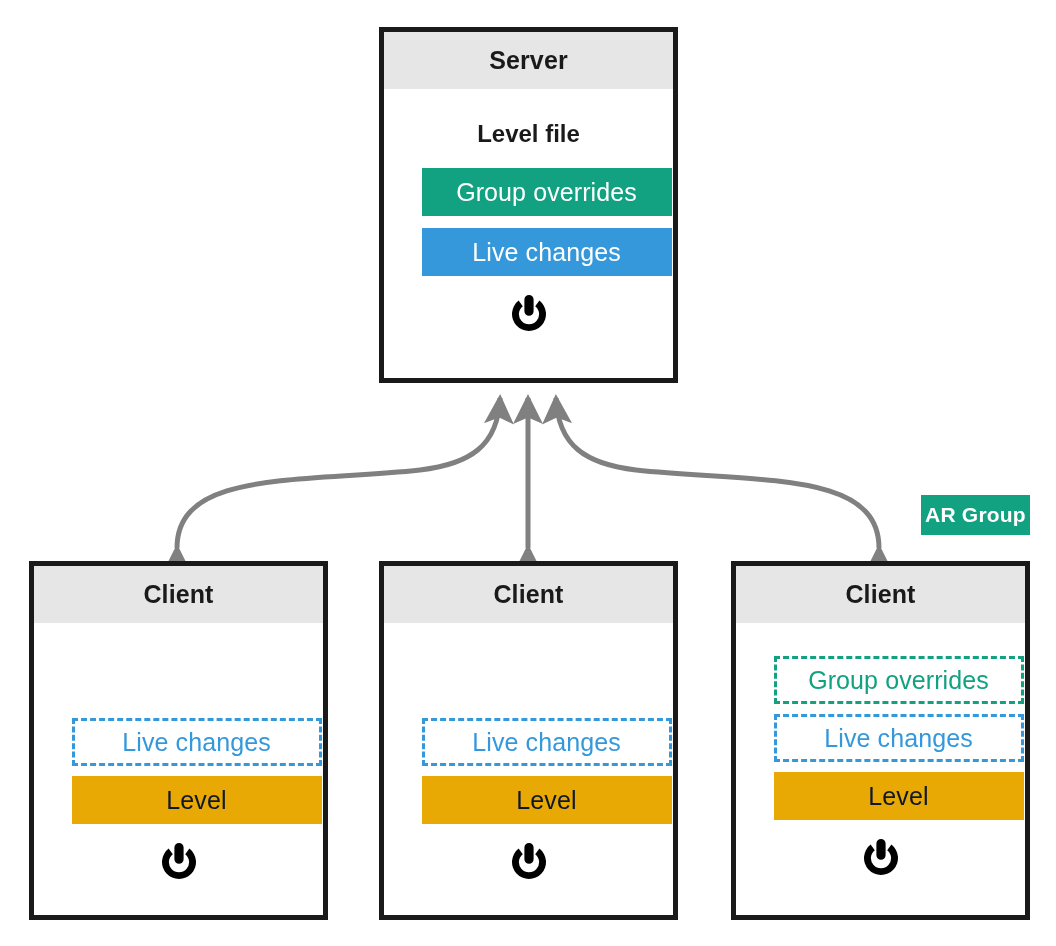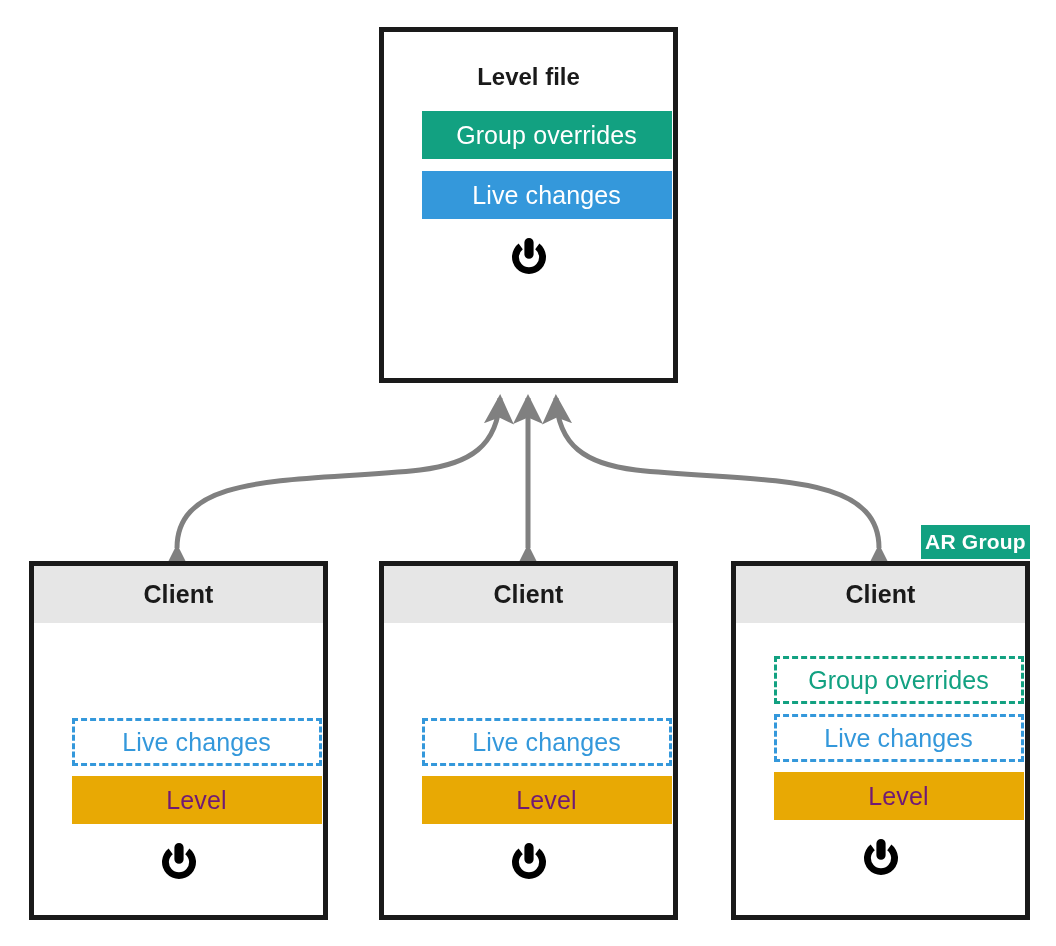--- a/index.html
+++ b/index.html
@@ -75,21 +75,21 @@
   .chip-solid-green {
     background: #12a181;
     color: #ffffff;
   }
   .chip-solid-blue {
     background: #3498db;
     color: #ffffff;
   }
   .chip-solid-orange {
     background: #e8a904;
-    color: #701a75;
+    color: #0f172a;
   }
   .chip-dashed-blue {
     background: #ffffff;
     color: #3498db;
     border: 3px dashed #3498db;
   }
   .chip-dashed-green {
     background: #ffffff;
     color: #12a181;
     border: 3px dashed #12a181;
@@ -133,20 +133,21 @@
     <g>
       <path d="M528,548 L528,398" fill="none" stroke="#808080" stroke-width="5" stroke-linecap="butt" marker-start="url(#ah)" marker-end="url(#ah)"></path>
     </g>
 
     <g>
       <path d="M879,548 C879,470 756,483 636,470 C586,464 558,446 556,398" fill="none" stroke="#808080" stroke-width="5" stroke-linecap="butt" marker-start="url(#ah)" marker-end="url(#ah)"></path>
     </g>
   </svg>
 
   <div class="node" style="left:379px; top:27px; width:299px; height:356px;">
+    <div class="node-header">Server</div>
     <div class="node-body">
 
       <div class="plain-label" style="margin-top:31px;">Level file</div>
 
       <div class="chip chip-solid-green" style="margin-top:20px; width:250px; height:48px;">Group overrides</div>
 
       <div class="chip chip-solid-blue" style="margin-top:12px; width:250px; height:48px;">Live changes</div>
 
       <span class="power-icon" style="margin-top:14px;">
         <svg width="48" height="48" viewBox="0 0 48 48" aria-hidden="true">
@@ -203,15 +204,15 @@
 
       <span class="power-icon" style="margin-top:14px;">
         <svg width="48" height="48" viewBox="0 0 48 48" aria-hidden="true">
           <path d="M24 5 a4.6 4.6 0 0 1 4.6 4.6 v11.6 a4.6 4.6 0 0 1 -9.2 0 V9.6 A4.6 4.6 0 0 1 24 5 Z" fill="#000000"></path>
           <path d="M13.6 10.6 a17 17 0 1 0 20.8 0 l-4.2 5.6 a10.1 10.1 0 1 1 -12.4 0 Z" fill="#000000"></path>
         </svg>
       </span>
     </div>
   </div>
 
-  <div class="badge" style="left:921px; top:525px; width:109px; height:34px;">AR Group</div>
+  <div class="badge" style="left:921px; top:495px; width:109px; height:40px;">AR Group</div>
 
 </div>
 
 </body></html>

